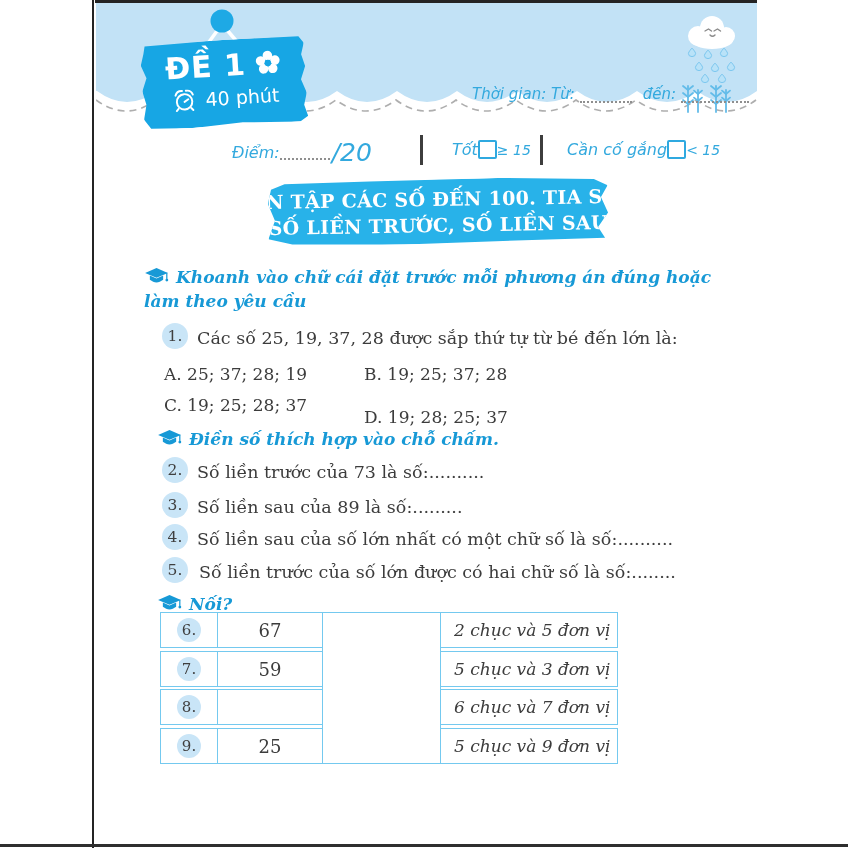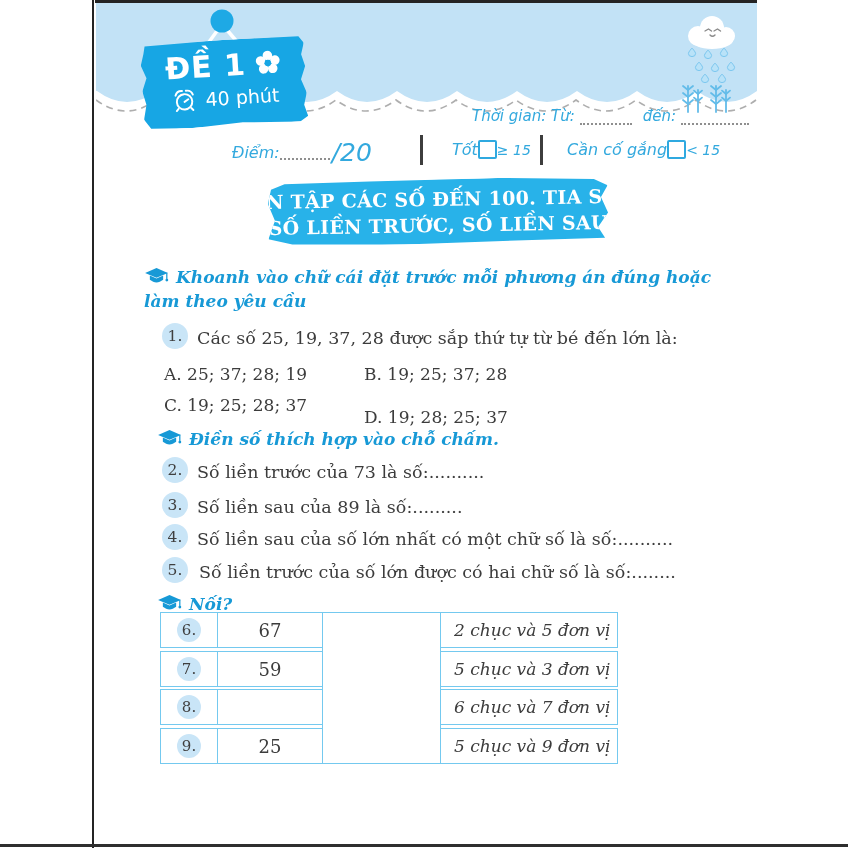--- a/index.html
+++ b/index.html
@@ -162,21 +162,21 @@
         <path d="M36,26 l-5,-4"></path>
         <path d="M36,26 l5,-4"></path>
       <path d="M46,34 V12"></path>
         <path d="M46,16 l-4,-3.4"></path>
         <path d="M46,16 l4,-3.4"></path>
       <path d="M46,23 l-4,-3.4"></path>
         <path d="M46,23 l4,-3.4"></path>
     </g>
   </svg>
 
-  <div class="abs hdr-field blue-sans" style="left:472px;top:85px;margin-top:22px;">
+  <div class="abs hdr-field blue-sans" style="left:472px;top:85px;">
     <span>Thời gian: Từ:</span>
     <span class="dotline" style="width:52px;"></span>
     <span style="margin-left:6px;">đến:</span>
     <span class="dotline" style="width:68px;"></span>
   </div>
 
   <div class="abs score-item blue-sans" style="left:232px;top:138px;">
     <span>Điểm:</span>
     <span class="dotline" style="width:50px;"></span>
     <span class="score-total">/20</span>

